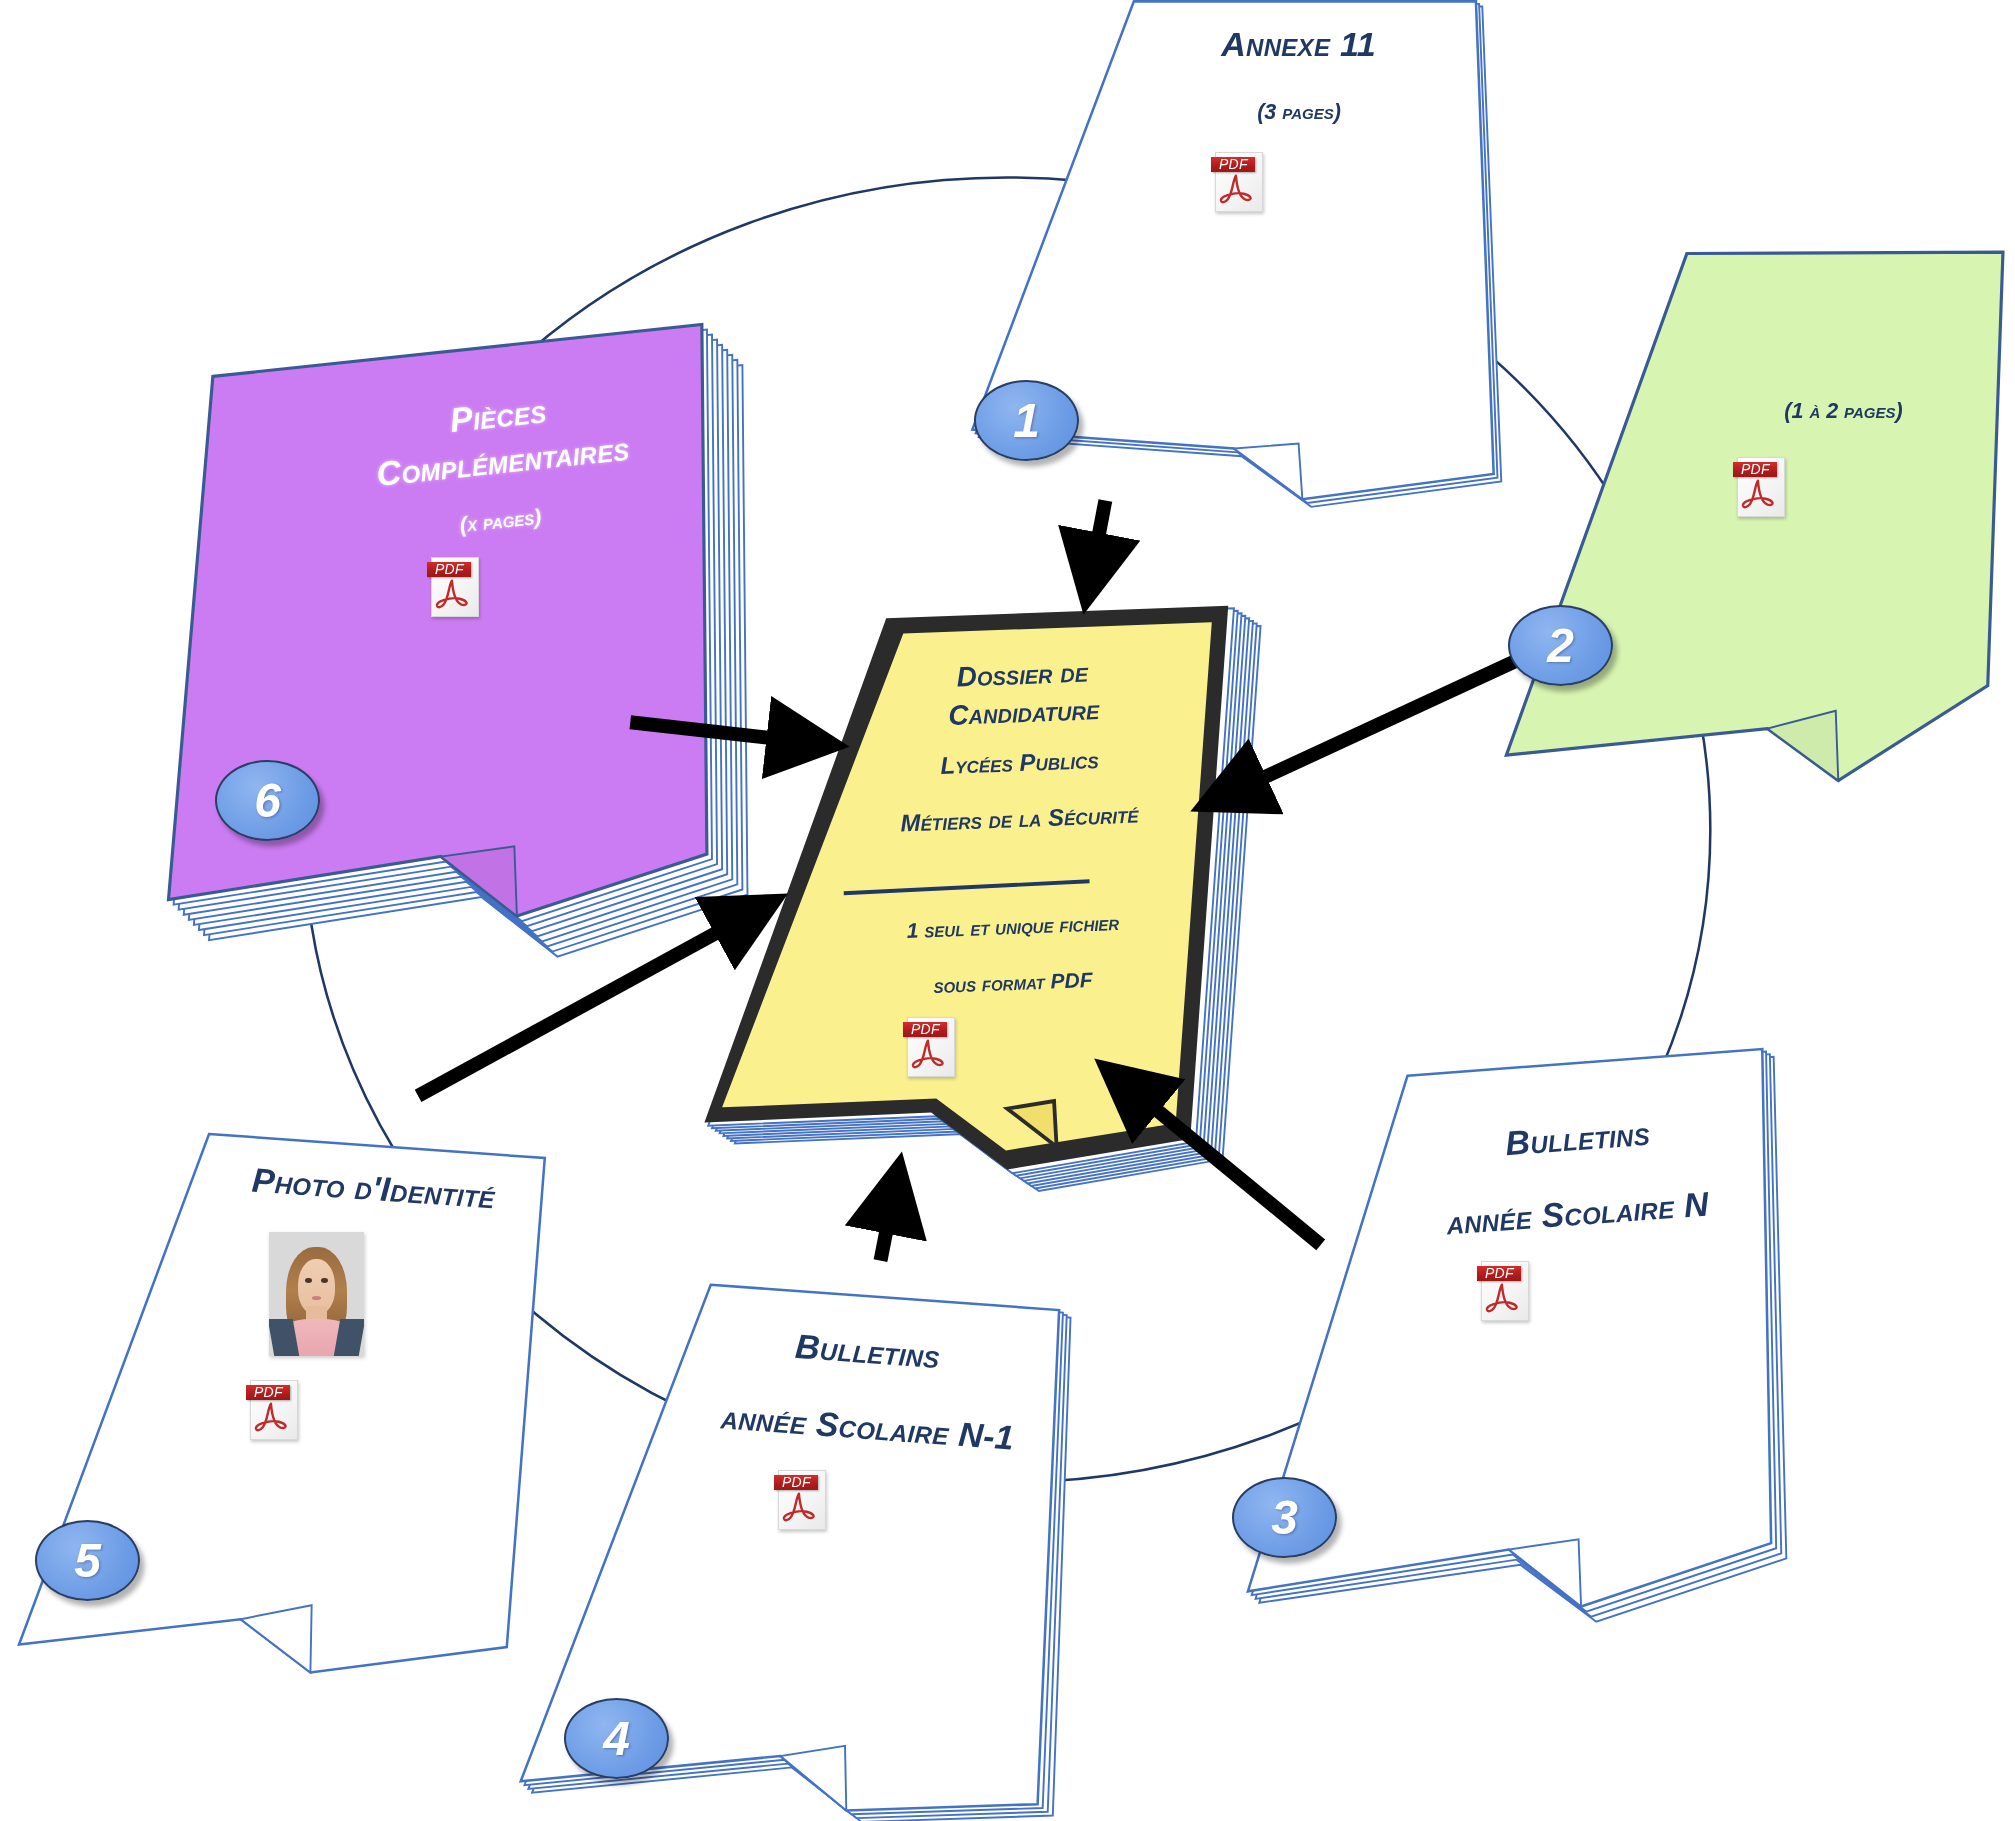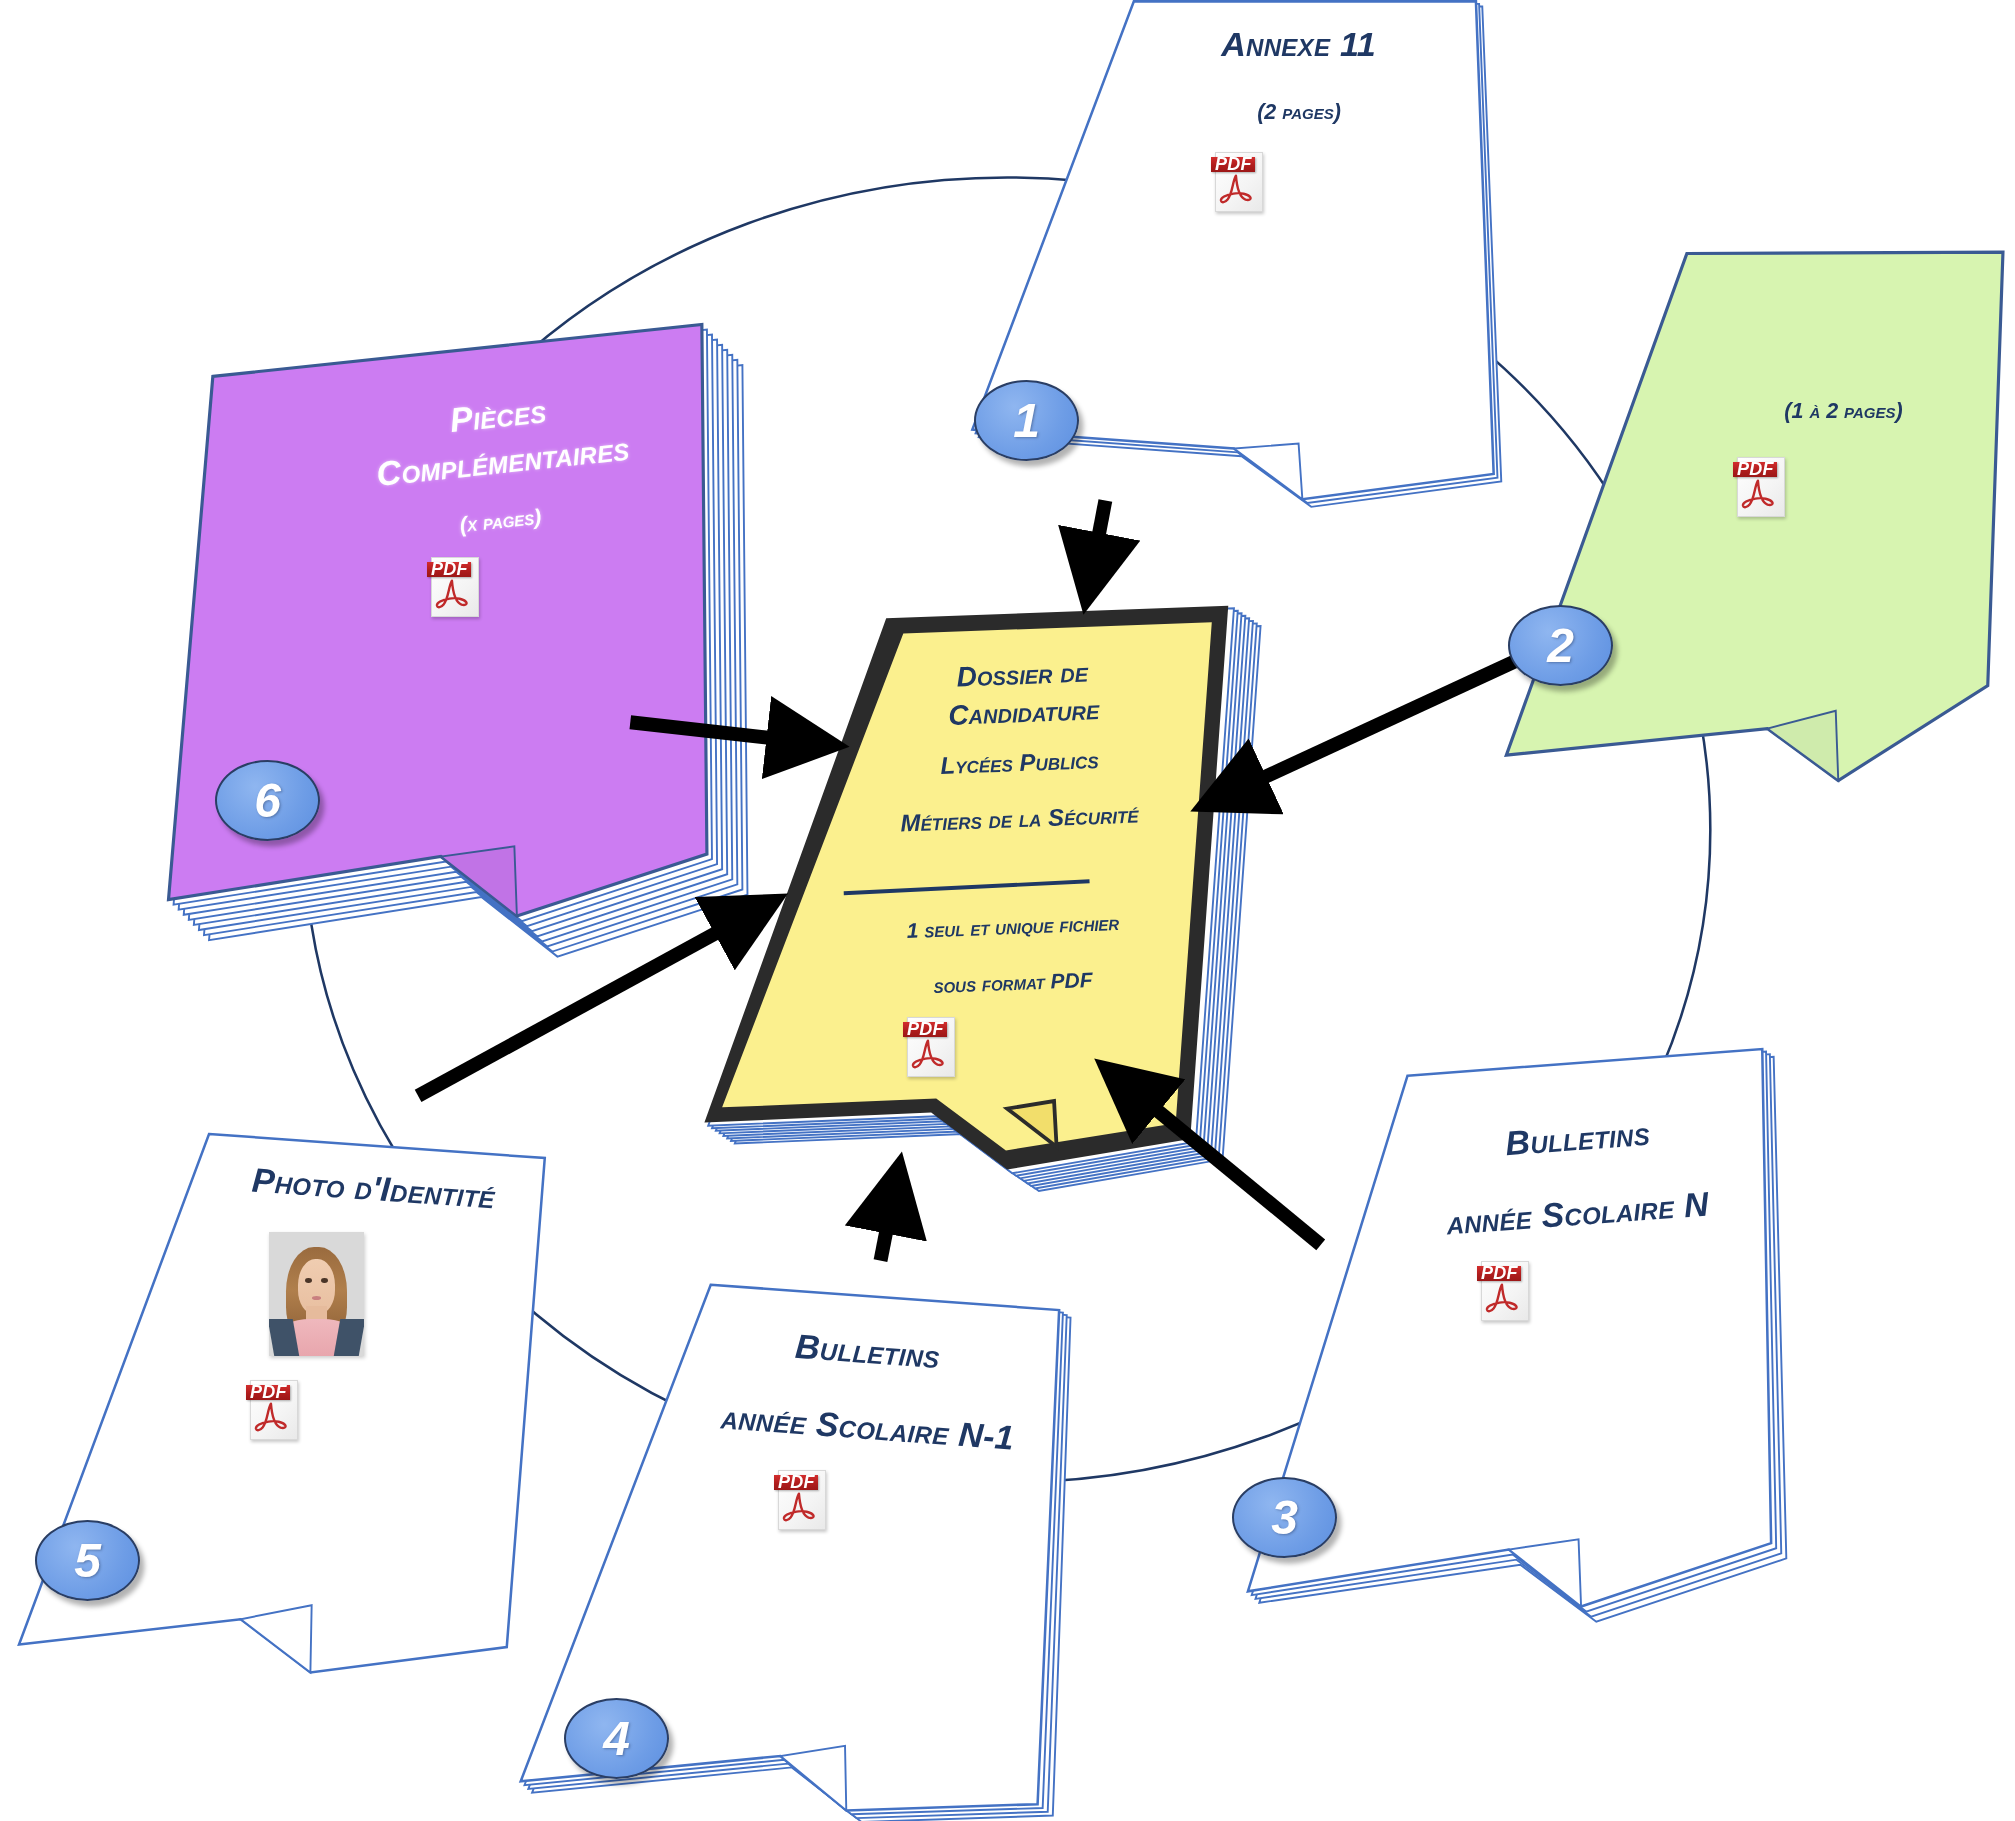--- a/index.html
+++ b/index.html
@@ -39,21 +39,21 @@
     border:0.6px solid #d8d8d8;
     box-shadow:1.3px 1.9px 3.2px rgba(0,0,0,.22);
   }
   .pdficon .band{
     position:absolute;left:-8%;top:8%;width:96%;height:26%;
     background:linear-gradient(180deg,#d32d2d 0%,#b01d1d 55%,#9c1717 100%);
     box-shadow:0.6px 1.3px 1.9px rgba(0,0,0,.3);
     display:flex;align-items:center;justify-content:center;
   }
   .pdficon .band span{
-    color:#fff;font-weight:bold;font-style:italic;font-size:18px;
+    color:#fff;font-weight:normal;font-style:italic;font-size:14px;
     font-family:"Liberation Sans", sans-serif;letter-spacing:0.3px;
   }
   .pdficon .swoosh{
     position:absolute;left:6%;top:34%;width:78%;height:62%;
   }
   .badge{
     position:absolute;z-index:6;
     width:101px;height:77px;
     border-radius:50%;
     background:radial-gradient(circle at 38% 32%, #8FB6F0 0%, #6E9DE6 60%, #5C8FE0 100%);
@@ -195,21 +195,21 @@
       <polygon points="1590,1750 1668,1810 1664,1738" fill="#F2DE6B" stroke="#2B2B2B" stroke-width="6"></polygon>
 
       <line x1="1332" y1="1410" x2="1720" y2="1391" stroke="#1F3864" stroke-width="6"></line>
     </g>
   </svg>
 
   <div class="doc-label t-title" style="left:1121px;top:22px;width:355px;">
     <span>Annexe 11</span>
   </div>
   <div class="doc-label t-sub" style="left:1128px;top:98px;width:342px;">
-    <span>(2 pages)</span>
+    <span>(3 pages)</span>
   </div>
   <div class="pdficon" style="left:1215px;top:152px;">
     <div class="page"></div>
     <div class="band">
         <span>PDF</span>
       </div>
     <svg class="swoosh" viewBox="0 0 60 60">
         <path d="M30 6 C24 16 25 34 16 46 C12 51 6 52 5 48 C4 43 13 38 26 36 C38 34 50 37 54 42 C56 45 52 48 46 46 C38 43 32 32 30 6 Z" fill="none" stroke="#C02A2A" stroke-width="4" stroke-linejoin="round"></path>
       </svg>
   </div>

